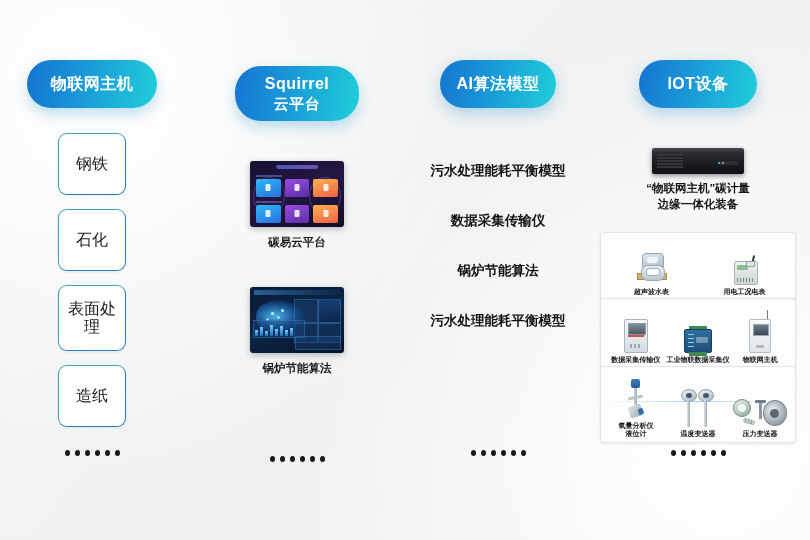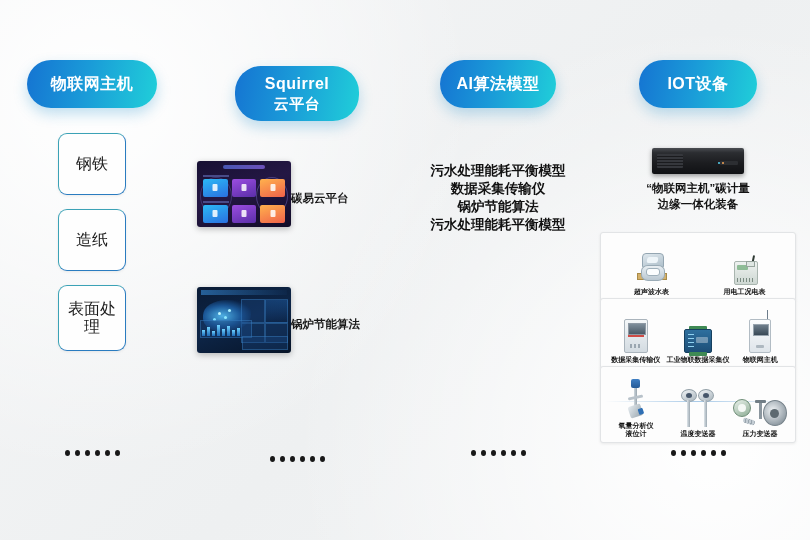--- a/index.html
+++ b/index.html
@@ -55,21 +55,21 @@
     box-shadow:0 1px 3px rgba(0,0,0,.07);
     padding:4px 2px;
   }
   .ind-box.two{height:56px;}
 
   
   .dots{position:absolute;top:450px;width:100%;display:flex;justify-content:center;gap:5px;}
   .dots i{width:5px;height:6px;border-radius:50%;background:#181818;display:block;}
 
   
-  .plat{position:absolute;left:0;width:100%;display:flex;flex-direction:row;align-items:center;}
+  .plat{position:absolute;left:0;width:100%;display:flex;flex-direction:column;align-items:center;}
   .plat-a{top:155px;}
   .plat-b{top:281px;}
   .shot{
     width:94px;height:66px;border-radius:3px;overflow:hidden;position:relative;
     box-shadow:0 2px 6px rgba(0,0,0,.25);
   }
   .shot-caption{margin-top:8px;font-size:11.5px;color:#1a1a1a;font-weight:bold;}
 
   
   .shot-carbon{background:linear-gradient(160deg,#171033 0%,#241744 45%,#120c28 100%);}
@@ -101,21 +101,21 @@
   .shot-energy .p1{right:26px;top:12px;width:22px;height:22px;}
   .shot-energy .p2{right:3px;top:12px;width:21px;height:22px;background:linear-gradient(180deg,rgba(30,90,160,.5),rgba(20,60,120,.2));}
   .shot-energy .p3{right:26px;top:36px;width:22px;height:18px;}
   .shot-energy .p4{right:3px;top:36px;width:21px;height:18px;}
   .shot-energy .p5{left:3px;bottom:15px;width:50px;height:16px;}
   .shot-energy .p6{right:3px;bottom:3px;width:44px;height:12px;}
   .shot-energy .bars{position:absolute;left:5px;bottom:17px;display:flex;gap:2px;align-items:flex-end;height:12px;}
   .shot-energy .bars i{width:3px;background:linear-gradient(180deg,#6fd2ff,#1d6bb8);display:block;}
 
   
-  .ai-list{position:absolute;top:162px;left:0;width:100%;display:flex;flex-direction:column;align-items:center;text-align:right;}
+  .ai-list{position:absolute;top:162px;left:0;width:100%;display:flex;flex-direction:column;align-items:center;gap:32px;text-align:right;}
   .ai-item{font-size:13.5px;font-weight:bold;color:#111;white-space:nowrap;}
 
   
   .iot{position:absolute;left:0;width:100%;display:flex;flex-direction:column;align-items:center;}
   .iot-server{top:148px;}
   .server-img{width:92px;height:26px;position:relative;}
   .server-body{position:absolute;inset:0;border-radius:2px;background:linear-gradient(180deg,#4a4d52 0%,#2b2d31 18%,#1b1c1f 60%,#101114 100%);box-shadow:0 2px 5px rgba(0,0,0,.4);}
   .server-body::before{content:"";position:absolute;left:5px;top:6px;width:26px;height:14px;background:repeating-linear-gradient(180deg,#35373c 0 1.5px,#1a1b1e 1.5px 3px);border-radius:1px;}
   .server-body::after{content:"";position:absolute;right:6px;top:13px;width:18px;height:4px;background:#2c2e32;border-radius:1px;}
   .server-led{position:absolute;right:24px;top:14px;width:2px;height:2px;border-radius:50%;background:#56d2f0;box-shadow:4px 0 0 #f0a356;}
@@ -210,24 +210,27 @@
       <div class="pill pill-1">
         <span>物联网主机</span>
       </div>
     </div>
 
     <div class="ind-list">
       <div class="ind-box">
         <span>钢铁</span>
       </div>
       <div class="ind-box">
-        <span>造纸</span>
+        <span>石化</span>
       </div>
       <div class="ind-box two">
         <span>表面处理</span>
+      </div>
+      <div class="ind-box">
+        <span>造纸</span>
       </div>
     </div>
 
     <div class="dots">
       <i></i>
         <i></i>
       <i></i>
         <i></i>
       <i></i>
         <i></i>

